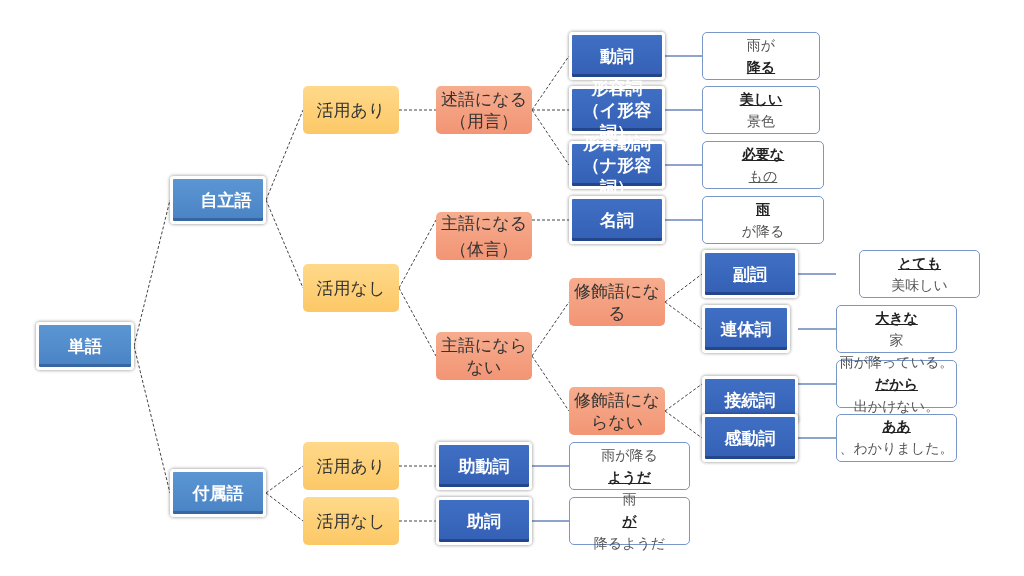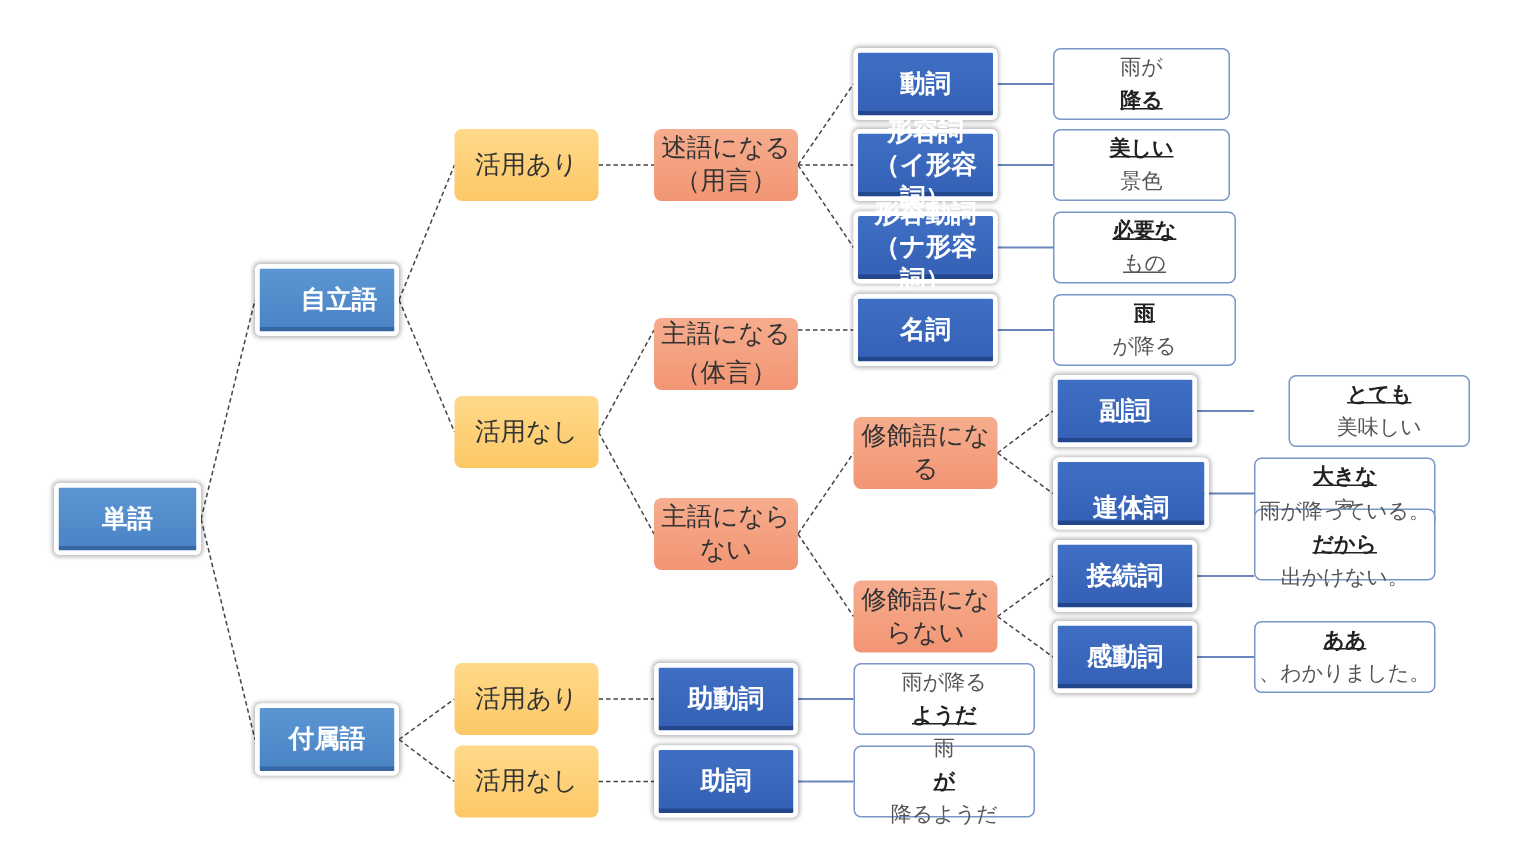--- a/index.html
+++ b/index.html
@@ -116,24 +116,24 @@
 <div class="node pos" style="left:569px;top:141px;width:96px;height:48px;">
     <span>形容動詞</span>
     <span>（ナ形容詞）</span>
   </div>
 <div class="node pos" style="left:569px;top:196px;width:96px;height:48px;">
     <span>名詞</span>
   </div>
 <div class="node pos" style="left:702px;top:250px;width:96px;height:48px;text-decoration:underline;">
     <span>副詞</span>
   </div>
-<div class="node pos" style="left:702px;top:305px;width:104px;height:48px;justify-content:flex-end;">
+<div class="node pos" style="left:702px;top:305px;width:88px;height:48px;">
     <span>連体詞</span>
   </div>
-<div class="node pos" style="left:702px;top:360px;width:96px;height:48px;">
+<div class="node pos" style="left:702px;top:376px;width:96px;height:48px;">
     <span>接続詞</span>
   </div>
 <div class="node pos" style="left:702px;top:414px;width:96px;height:48px;">
     <span>感動詞</span>
   </div>
 <div class="node pos" style="left:436px;top:442px;width:96px;height:48px;">
     <span>助動詞</span>
   </div>
 <div class="node pos" style="left:436px;top:497px;width:96px;height:48px;">
     <span>助詞</span>
@@ -150,27 +150,27 @@
   </div>
 <div class="node ex" style="left:702px;top:196px;width:122px;height:48px;">
     <span class="line"><b>雨</b><span>が降る</span></span>
   </div>
 <div class="node ex" style="left:836px;top:250px;width:121px;height:48px;margin-left:23px;">
     <span class="line"><b>とても</b><span>美味しい</span></span>
   </div>
 <div class="node ex" style="left:836px;top:305px;width:121px;height:48px;">
     <span class="line"><b>大きな</b><span>家</span></span>
   </div>
-<div class="node ex" style="left:836px;top:339px;width:121px;height:48px;align-items:center;">
+<div class="node ex" style="left:836px;top:360px;width:121px;height:48px;align-items:center;">
     <span class="line">
       <span>雨が降っている。</span>
     </span>
     <span class="line"><b>だから</b><span>出かけない。</span></span>
   </div>
-<div class="node ex" style="left:836px;top:414px;width:121px;height:48px;">
+<div class="node ex" style="left:836px;top:414px;width:121px;height:48px;font-family:Liberation Serif, serif;">
     <span class="line"><b>ああ</b><span>、わかりました。</span></span>
   </div>
 <div class="node ex" style="left:569px;top:442px;width:121px;height:48px;">
     <span class="line"><span>雨が降る</span><b>ようだ</b></span>
   </div>
 <div class="node ex" style="left:569px;top:497px;width:121px;height:48px;">
     <span class="line"><span>雨</span><b>が</b><span>降るようだ</span></span>
   </div>
 
 </body></html>

